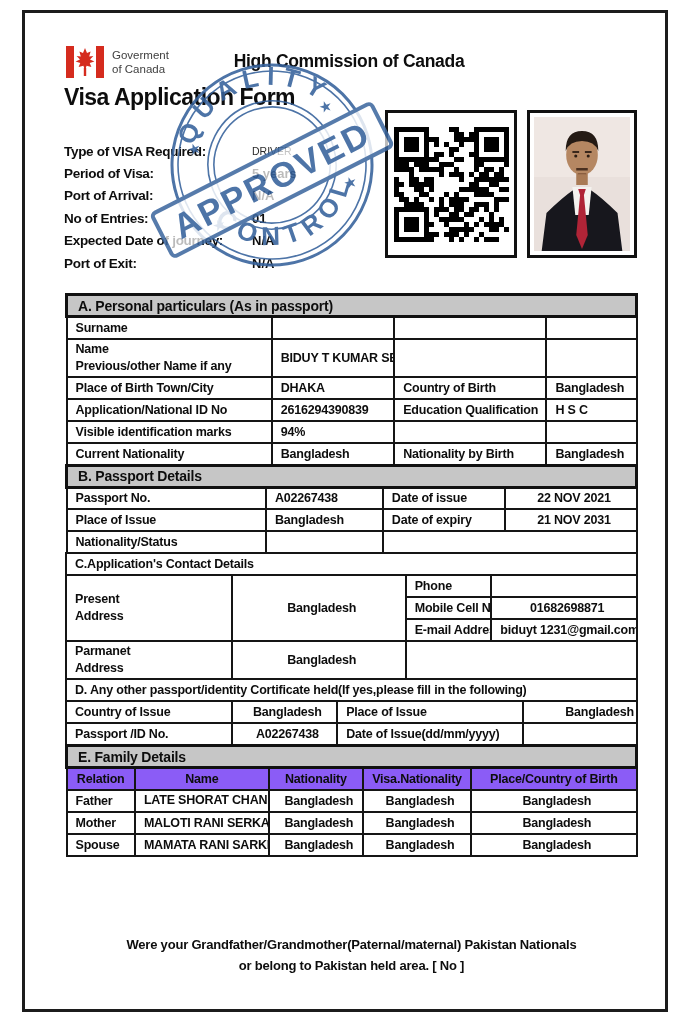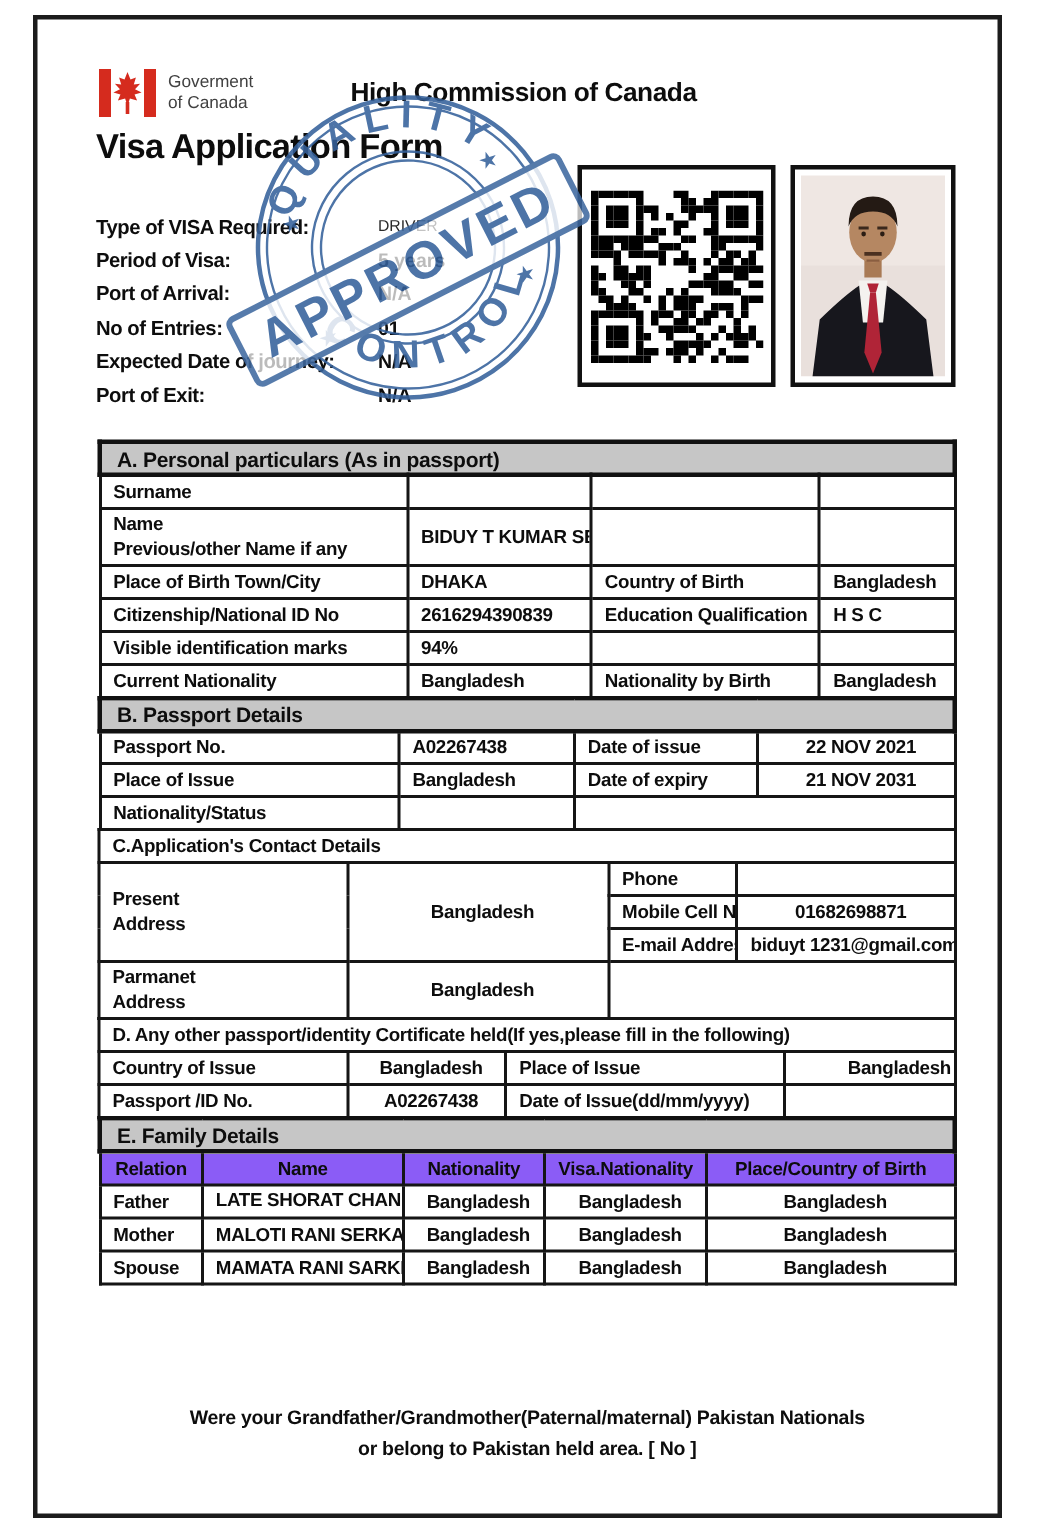--- a/index.html
+++ b/index.html
@@ -471,21 +471,21 @@
         <td></td>
         <td></td>
       </tr>
       <tr>
         <td>Place of Birth Town/City</td>
         <td>DHAKA</td>
         <td>Country of Birth</td>
         <td>Bangladesh</td>
       </tr>
       <tr>
-        <td>Citizenship/National ID No</td>
+        <td>Application/National ID No</td>
         <td>2616294390839</td>
         <td>Education Qualification</td>
         <td>H S C</td>
       </tr>
       <tr>
         <td>Visible identification marks</td>
         <td>94%</td>
         <td></td>
         <td></td>
       </tr>

